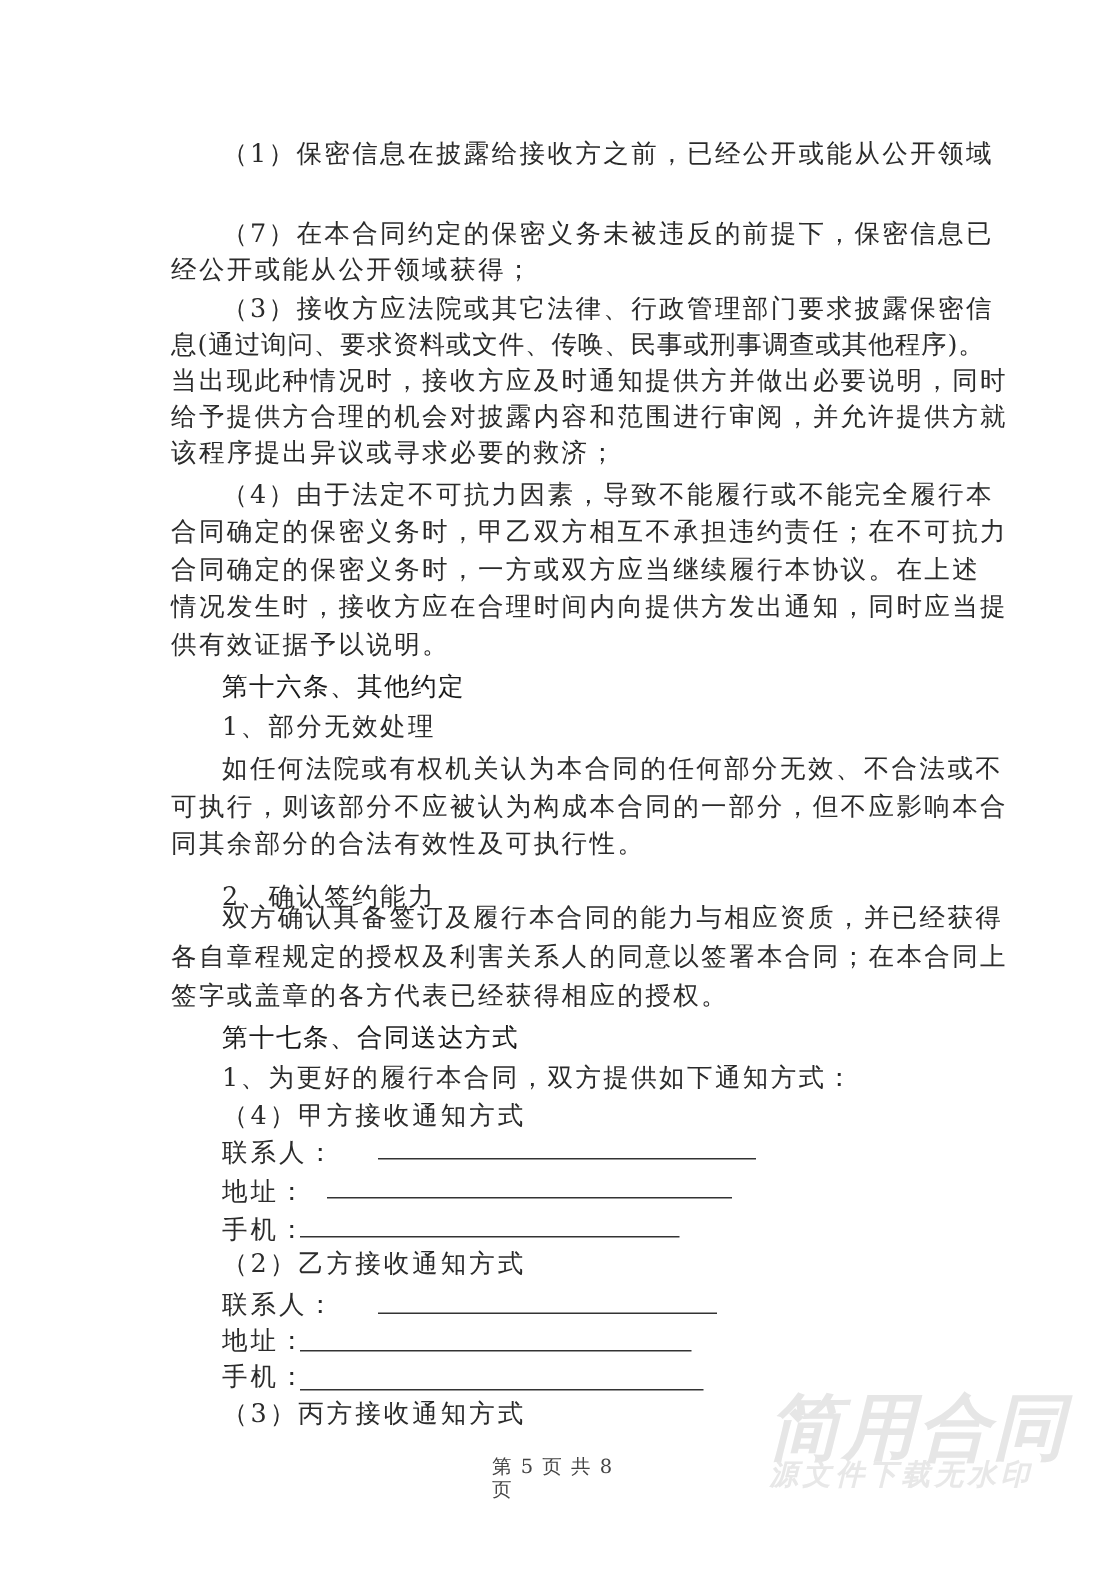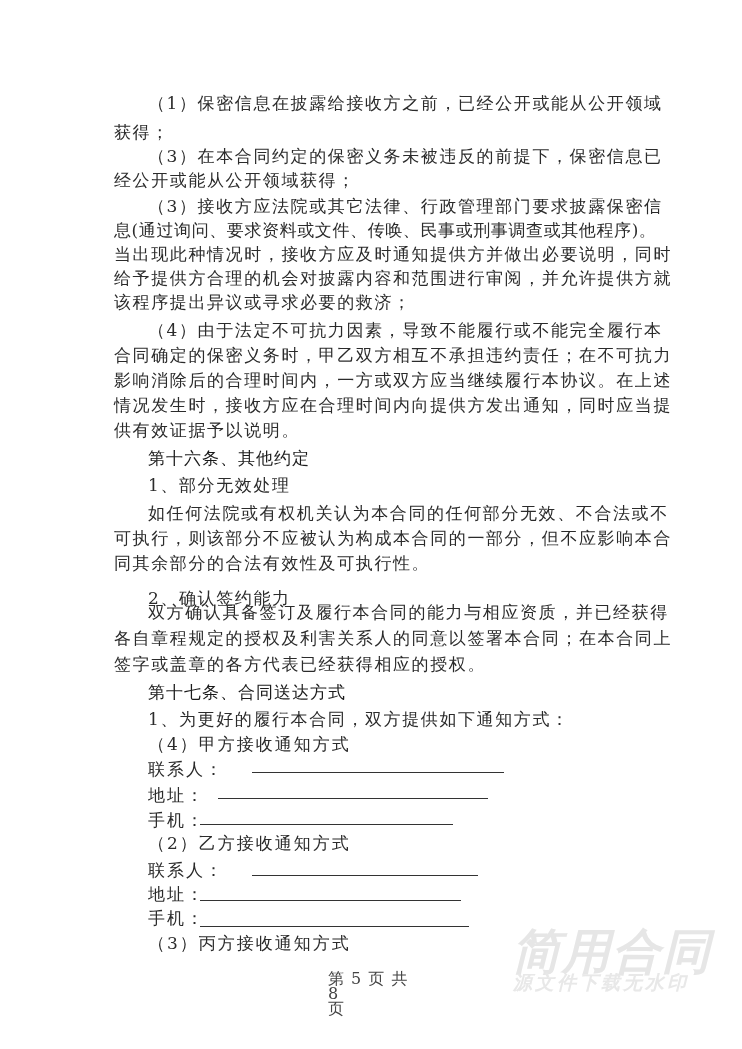--- a/index.html
+++ b/index.html
@@ -9,42 +9,41 @@
   .line { position: absolute; left: 114px; width: 520px; font-size: 17px; line-height: 20px;
           white-space: nowrap; letter-spacing: 1.6px; }
   .indent { left: 148px; }
   .bold { font-weight: normal; letter-spacing: 1px; color: #1a1a1a; }
   .field { position: absolute; left: 148px; font-size: 17px; line-height: 20px; letter-spacing: 2px; white-space: nowrap; }
   .blank { position: absolute; height: 0; border-bottom: 1.5px solid #333; }
   .wm1 { position: absolute; left: 512px; top: 920px; font-family: "DejaVu Sans", sans-serif;
          font-weight: bold; font-style: italic; font-size: 48px; color: #e6e6e6; letter-spacing: 2px; }
   .wm2 { position: absolute; left: 513px; top: 970px; font-family: "DejaVu Sans", sans-serif;
          font-weight: bold; font-style: italic; font-size: 19px; color: #e8e8e8; letter-spacing: 3px; }
-  .pager { position: absolute; left: 328px; top: 971px; font-size: 16px; line-height: 15px; color: #444; width: 90px; letter-spacing: 1px; }
+  .pager { position: absolute; left: 328px; top: 971px; font-size: 13px; line-height: 15px; color: #444; width: 90px; letter-spacing: 1px; }
 </style>
 </head>
 <body>
 
 <div class="page">
 
   <div class="line indent" style="top:93px">（1）保密信息在披露给接收方之前，已经公开或能从公开领域</div>
-  <div class="line" style="top:122px">获得；</div>
 
-  <div class="line indent" style="top:146px">（3）在本合同约定的保密义务未被违反的前提下，保密信息已</div>
+  <div class="line indent" style="top:146px">（7）在本合同约定的保密义务未被违反的前提下，保密信息已</div>
   <div class="line" style="top:170px">经公开或能从公开领域获得；</div>
 
   <div class="line indent" style="top:196px">（3）接收方应法院或其它法律、行政管理部门要求披露保密信</div>
   <div class="line" style="top:220px; letter-spacing:0.6px">息(通过询问、要求资料或文件、传唤、民事或刑事调查或其他程序)。</div>
   <div class="line" style="top:244px">当出现此种情况时，接收方应及时通知提供方并做出必要说明，同时</div>
   <div class="line" style="top:268px">给予提供方合理的机会对披露内容和范围进行审阅，并允许提供方就</div>
   <div class="line" style="top:292px">该程序提出异议或寻求必要的救济；</div>
 
   <div class="line indent" style="top:320px">（4）由于法定不可抗力因素，导致不能履行或不能完全履行本</div>
   <div class="line" style="top:345px">合同确定的保密义务时，甲乙双方相互不承担违约责任；在不可抗力</div>
-  <div class="line" style="top:370px">影响消除后的合理时间内，一方或双方应当继续履行本协议。在上述</div>
+  <div class="line" style="top:370px">合同确定的保密义务时，一方或双方应当继续履行本协议。在上述</div>
   <div class="line" style="top:395px">情况发生时，接收方应在合理时间内向提供方发出通知，同时应当提</div>
   <div class="line" style="top:420px">供有效证据予以说明。</div>
 
   <div class="line indent bold" style="top:448px">第十六条、其他约定</div>
   <div class="line indent" style="top:475px">1、部分无效处理</div>
   <div class="line indent" style="top:503px">如任何法院或有权机关认为本合同的任何部分无效、不合法或不</div>
   <div class="line" style="top:528px">可执行，则该部分不应被认为构成本合同的一部分，但不应影响本合</div>
   <div class="line" style="top:553px">同其余部分的合法有效性及可执行性。</div>
 
   <div class="line indent" style="top:588px">2、确认签约能力</div>

